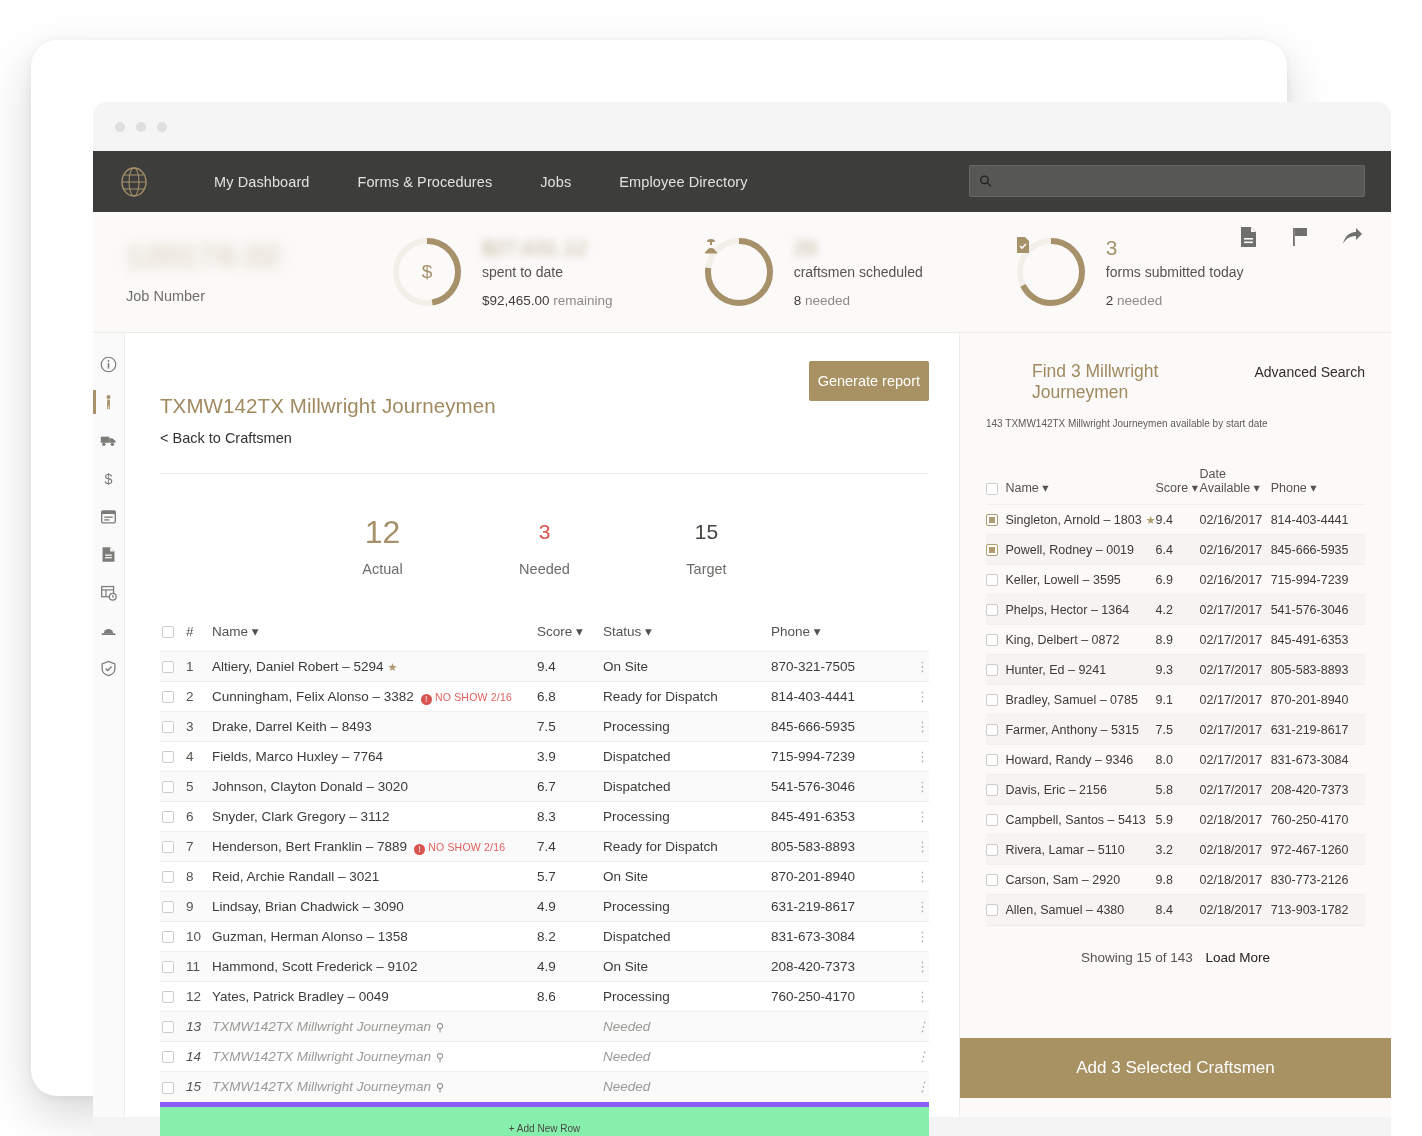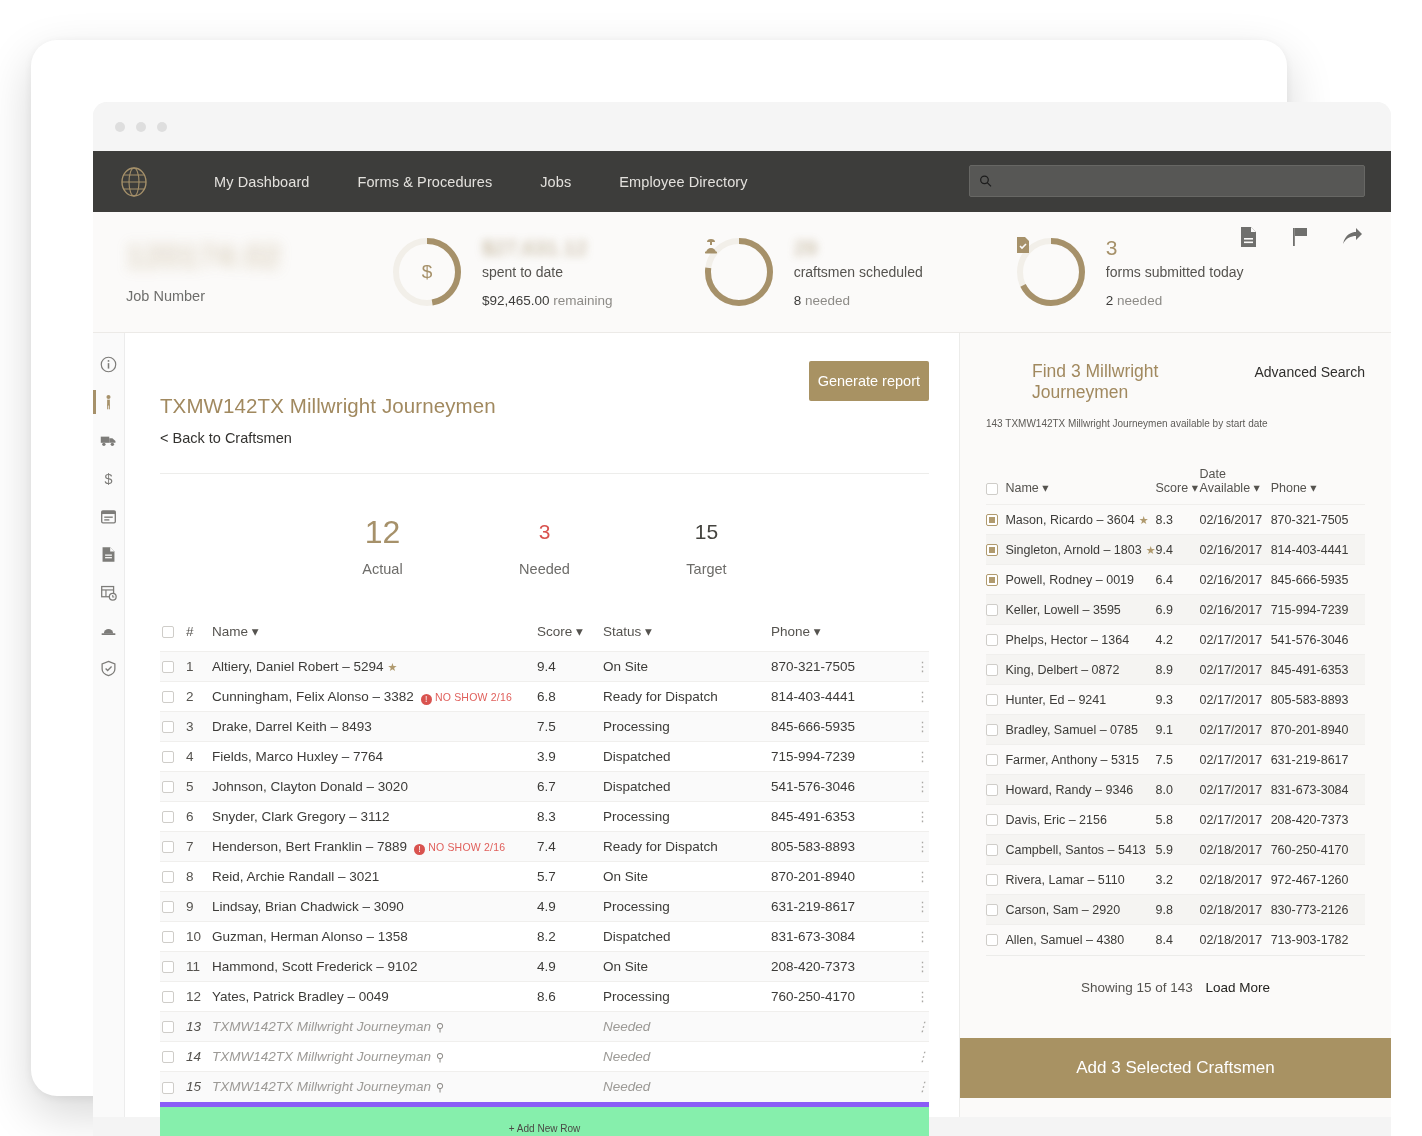--- a/index.html
+++ b/index.html
@@ -641,27 +641,20 @@
                 </th>
                 <th><span>Name</span> <span>▾</span></th>
                 <th class="rc-score"><span>Score</span> <span>▾</span></th>
                 <th class="rc-date"><span>Date Available</span> <span>▾</span></th>
                 <th class="rc-phone"><span>Phone</span> <span>▾</span></th>
               </tr>
             </thead>
             <tbody id="available-body">
                 <tr>
                   <td class="rc-cb"><span class="cb sel"></span></td>
-                  <td><span>Mason, Ricardo – 3604</span><span class="star">★</span></td>
-                  <td class="rc-score score sc-green">8.3</td>
-                  <td class="rc-date">02/16/2017</td>
-                  <td class="rc-phone">870-321-7505</td>
-                </tr>
-                <tr>
-                  <td class="rc-cb"><span class="cb sel"></span></td>
                   <td><span>Singleton, Arnold – 1803</span><span class="star">★</span></td>
                   <td class="rc-score score sc-green">9.4</td>
                   <td class="rc-date">02/16/2017</td>
                   <td class="rc-phone">814-403-4441</td>
                 </tr>
                 <tr>
                   <td class="rc-cb"><span class="cb sel"></span></td>
                   <td><span>Powell, Rodney – 0019</span></td>
                   <td class="rc-score score sc-amber">6.4</td>
                   <td class="rc-date">02/16/2017</td>

